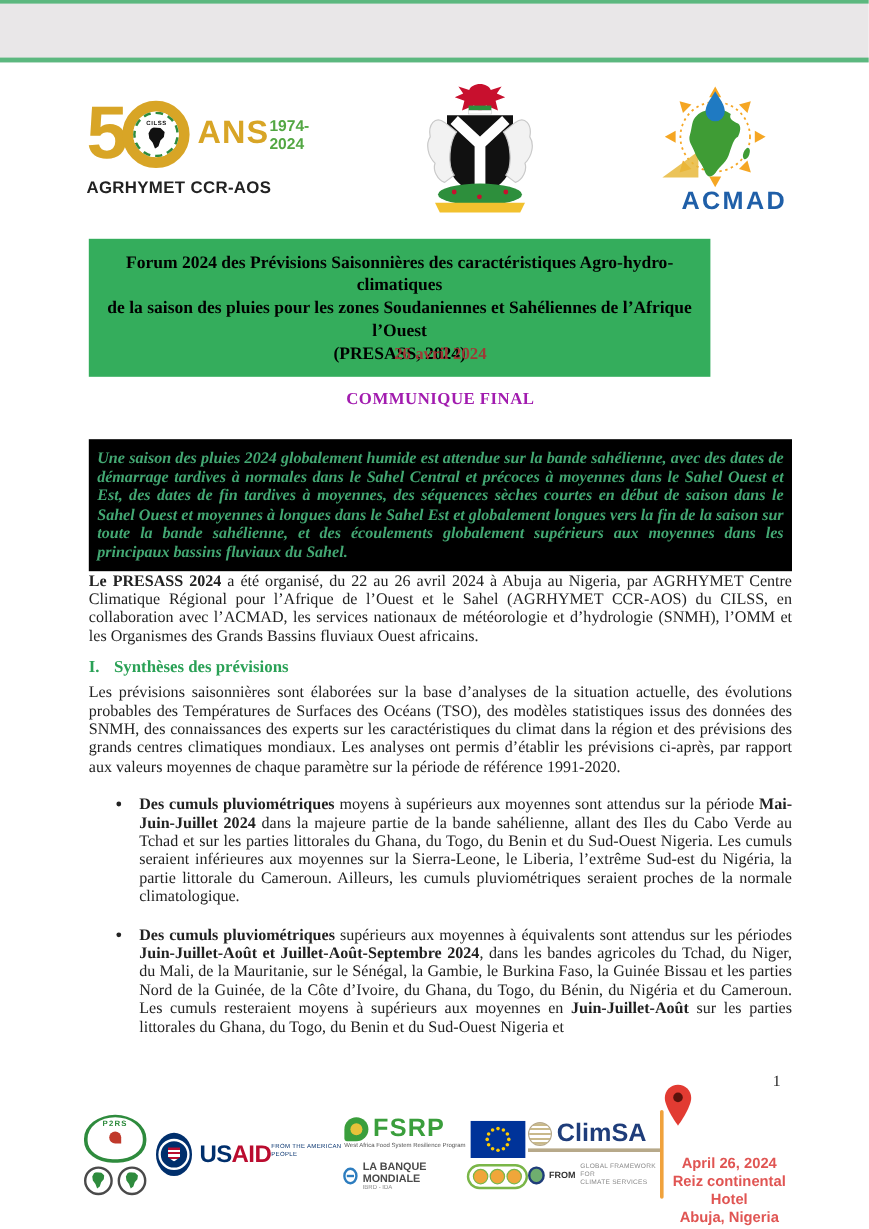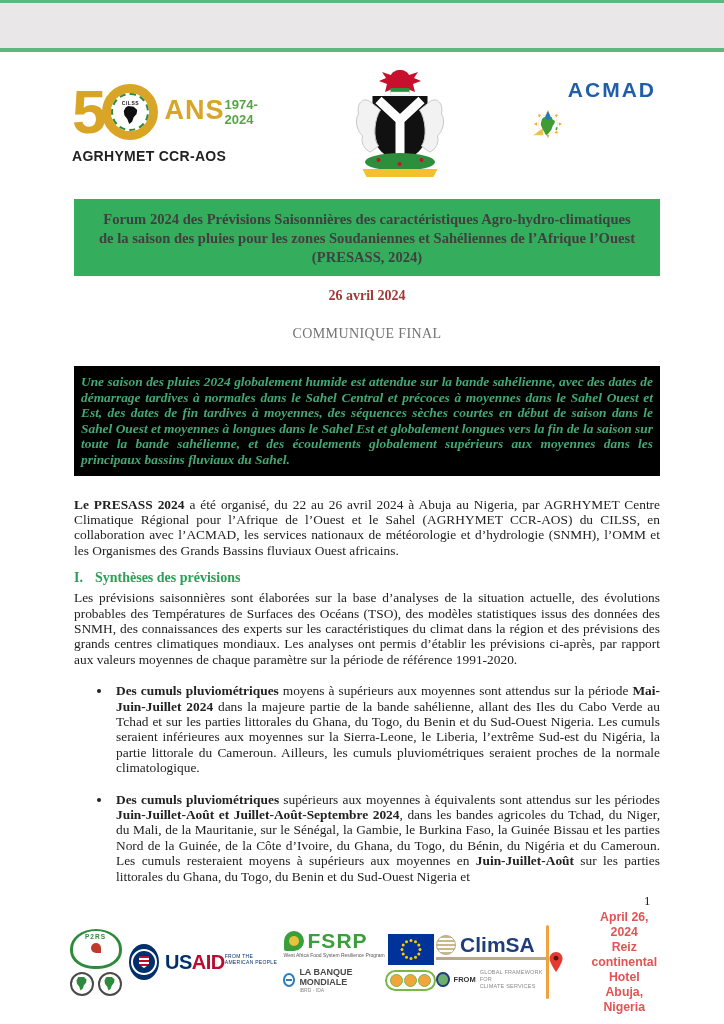--- a/index.html
+++ b/index.html
@@ -25,38 +25,38 @@
   .cilss-word { font-size:5px; font-weight:bold; color:#1a1a1a; letter-spacing:.5px; }
   .africa-mini { width:16px; height:18px; background:#111;
                  clip-path:polygon(35% 0,70% 4%,92% 22%,88% 45%,70% 62%,60% 88%,42% 100%,30% 72%,12% 52%,8% 28%,20% 8%); }
   .ans-col { margin-left:6px; display:flex; flex-direction:row; align-items:flex-start; }
   .ans-word { font-size:27px; font-weight:bold; color:#d8a526; letter-spacing:1px; line-height:26px; }
   .years { font-size:13px; font-weight:bold; color:#53a743; }
   .agrhymet-name { font-size:14px; font-weight:bold; color:#222; margin-top:8px; letter-spacing:.3px; }
 
   .nigeria-logo { width:100px; height:112px; }
 
-  .acmad-logo { width:128px; display:flex; flex-direction:row; align-items:flex-start; }
+  .acmad-logo { width:128px; display:flex; flex-direction:column; align-items:flex-end; }
   .acmad-word { font-family:"Liberation Sans", sans-serif; font-size:21px; font-weight:bold;
                 color:#1f5fa8; letter-spacing:2px; line-height:20px; }
 
   
-  .title-banner { position:absolute; top:199px; left:74px; width:586px; background:#34ad5c;
-                  color:#404040; text-align:center; font-weight:bold; font-size:14.6px;
+  .title-banner { position:absolute; top:199px; left:74px; width:518px; background:#34ad5c;
+                  color:#000000; text-align:center; font-weight:bold; font-size:14.6px;
                   line-height:19px; padding:11px 6px 9px 6px; }
 
   
   .content { position:absolute; top:288px; left:74px; width:586px; }
   .doc-date { text-align:center; font-weight:bold; font-size:14px; color:#a03836; }
-  .communique { text-align:center; font-weight:normal; font-size:14px; color:#737373;
+  .communique { text-align:center; font-weight:bold; font-size:14px; color:#a21caf;
                 letter-spacing:.4px; margin-top:22px; }
   .highlight { margin-top:24px; background:#000000; color:#43a873; font-weight:bold;
                font-style:italic; font-size:13.4px; line-height:15.6px;
                text-align:justify; padding:8px 7px; }
-  .content p { font-size:13.4px; line-height:15.4px; text-align:justify; margin-top:21px; }
+  .content p { font-size:13.4px; line-height:15.4px; text-align:justify; margin-top:0; }
   .section-heading { margin-top:12px; color:#2aa156; font-weight:bold; font-size:14px; }
   .section-heading .num { margin-right:12px; }
   .content p.after-heading { margin-top:4px; }
   .content ul { margin-top:5px; padding-left:38px; }
   .content li { font-size:13.4px; line-height:15.4px; text-align:justify; margin-top:16px;
                 padding-left:4px; }
 
   
   .page-number { position:absolute; top:893px; left:644px; font-size:13px; color:#222; }
 
@@ -115,21 +115,21 @@
   .climsa-subline { width:110px; height:3px; background:#b7a98a; margin-top:2px; }
   .gfcs-row { display:flex; align-items:center; gap:4px; margin-top:5px; }
   .gfcs-icon { width:15px; height:15px; border-radius:50%; border:2px solid #1f3d7a;
                background:#6fae6f; }
   .gfcs-abbr { font-size:7.5px; font-weight:bold; color:#333; }
   .gfcs-lines { display:flex; flex-direction:column; }
   .gfcs-line { font-size:5.5px; color:#8a8a8a; letter-spacing:.2px; line-height:7px; }
 
   .event-divider { width:4px; height:74px; background:#f0a23c; border-radius:2px; }
 
-  .event-block { display:flex; align-items:center; gap:23px; width:128px; }
+  .event-block { display:flex; align-items:flex-start; gap:23px; width:128px;flex-direction:column; }
   .event-text { color:#e05553; font-weight:bold; font-size:12.3px; line-height:15px; text-align:center; }
 </style>
 </head>
 <body>
 
 <div class="page">
 
   <div class="top-band"></div>
 
   <div class="logos-row">

